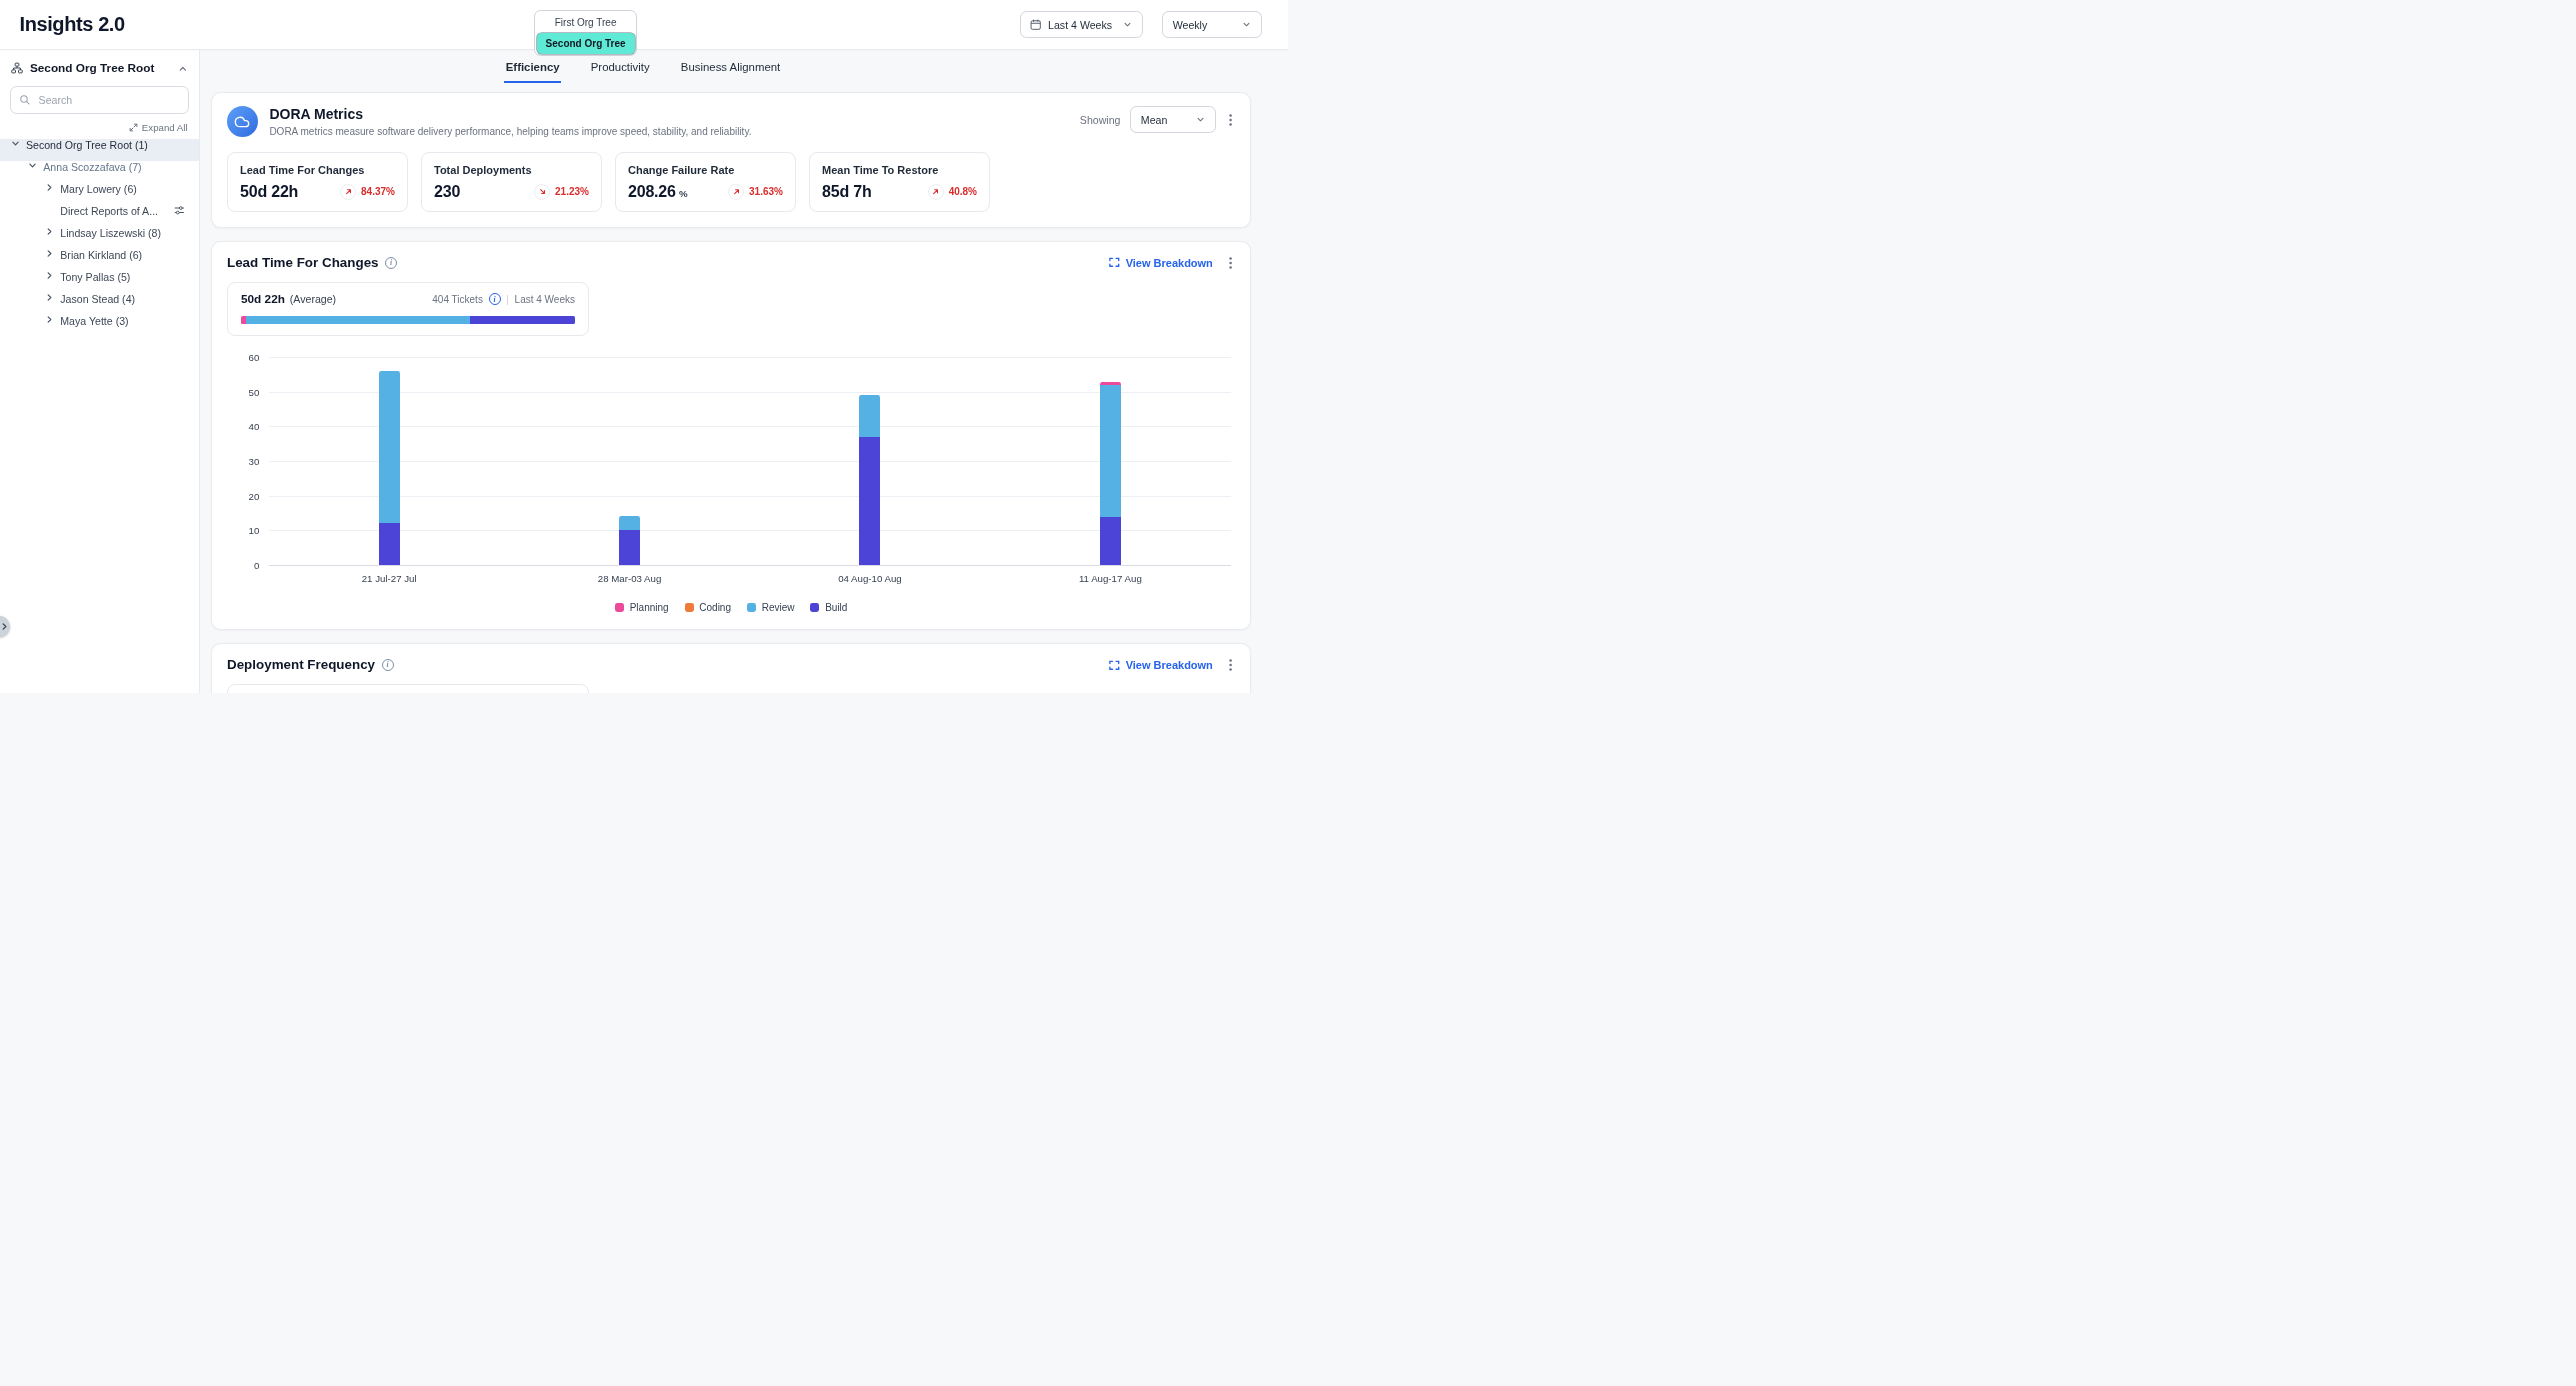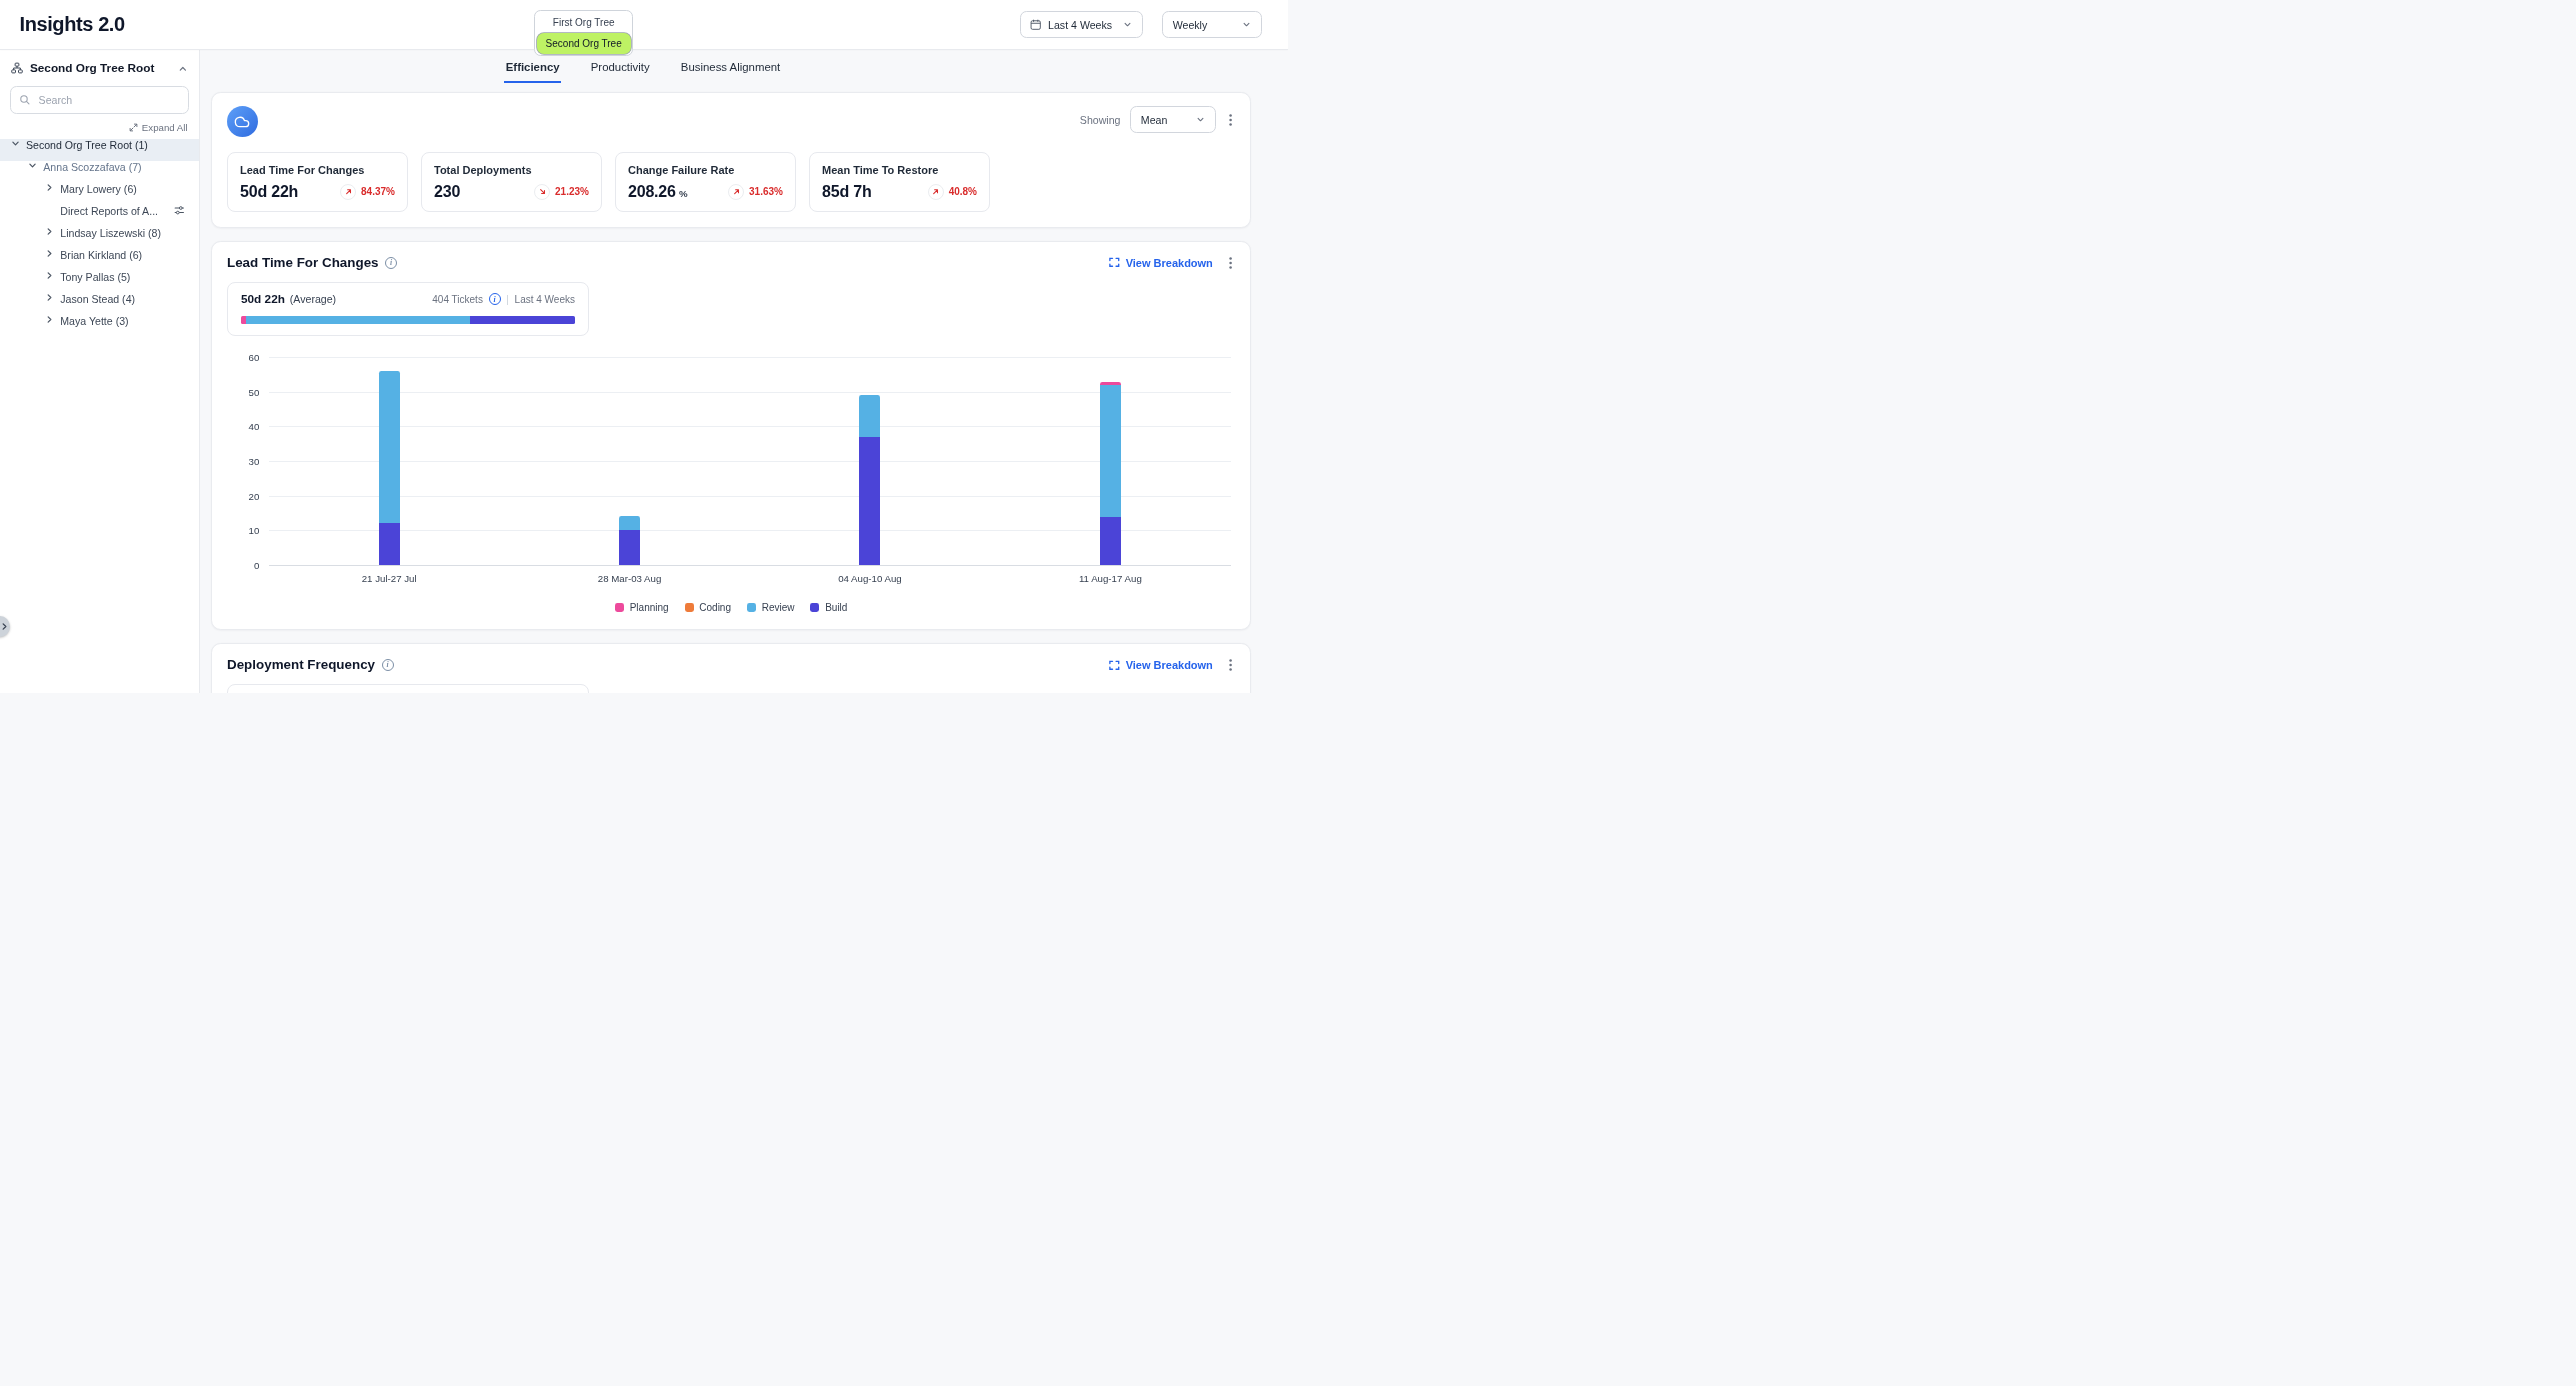--- a/index.html
+++ b/index.html
@@ -8,21 +8,21 @@
   .app { position:relative; width:1288px; height:693px; overflow:hidden; background:#f7f8fa; }
 
   
   .topbar { position:relative; height:50px; background:#fff; border-bottom:0.8px solid #e8eaee;
             display:flex; align-items:center; padding:0 19.5px; z-index:3; box-shadow:0 0.8px 1.6px rgba(16,24,40,.03); }
   .app-title { margin:0; font-size:20px; font-weight:800; letter-spacing:-0.4px; color:#0f172a; }
   .org-toggle { position:absolute; left:534px; top:9.7px; display:flex; background:#fff;
                 border:0.8px solid #cfd4db; border-radius:6.5px; padding:1.6px;flex-direction:column; }
   .seg-btn { border:none; background:transparent; font-family:inherit; font-size:10px; color:#374151;
              padding:4.9px 9px; border-radius:4.9px; cursor:pointer; white-space:nowrap; }
-  .seg-btn.selected { background:#bef264; box-shadow:0 0 0 0.8px #9aa3ae; color:#111827; font-weight:400;border-radius:7px; }
+  .seg-btn.selected { background:#5eead4; box-shadow:0 0 0 0.8px #9aa3ae; color:#111827; font-weight:700; }
   .topbar-right { margin-left:auto; display:flex; gap:19.5px; padding-right:6.5px; }
   .select { display:flex; align-items:center; gap:6.5px; background:#fff; border:0.8px solid #d2d6dd;
             border-radius:6.5px; padding:6.5px 9.7px; font-size:10.6px; color:#1f2937; cursor:pointer; }
   .select .chev { margin-left:auto; display:inline-flex; }
   .select.period { width:123px; }
   .select.granularity { width:100px; }
   .icon { display:inline-flex; align-items:center; justify-content:center; }
 
   
   .sidebar { position:absolute; top:50px; left:0; width:200px; bottom:0; background:#fff;
@@ -281,20 +281,24 @@
       <div class="tab">Business Alignment</div>
     </nav>
 
     <section class="card dora-card">
       <div class="dora-head">
         <span class="dora-icon">
           <svg width="16" height="16" viewBox="0 0 24 24" fill="none" stroke="#fff" stroke-width="2" stroke-linecap="round" stroke-linejoin="round">
               <path d="M17.5 19H9a7 7 0 1 1 6.71-9h1.79a4.5 4.5 0 1 1 0 9Z"></path>
             </svg>
         </span>
+        <div>
+          <div class="dora-title">DORA Metrics</div>
+          <div class="dora-desc">DORA metrics measure software delivery performance, helping teams improve speed, stability, and reliability.</div>
+        </div>
         <div class="dora-controls">
           <span class="showing-label">Showing</span>
           <div class="select mean">
             <span>Mean</span>
             <span class="icon chev">
               <svg width="9" height="9" viewBox="0 0 12 12" fill="none" stroke="#6b7280" stroke-width="1.5" stroke-linecap="round" stroke-linejoin="round">
                   <path d="M2.8 4.5 6 7.7 9.2 4.5"></path>
                 </svg>
             </span>
           </div>

